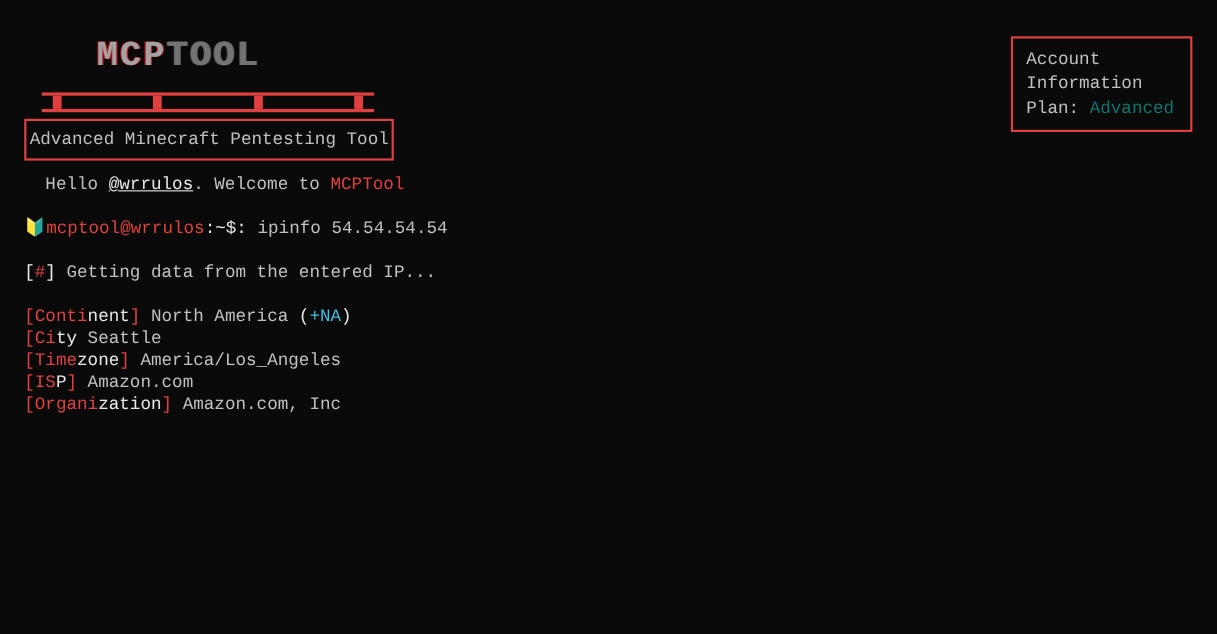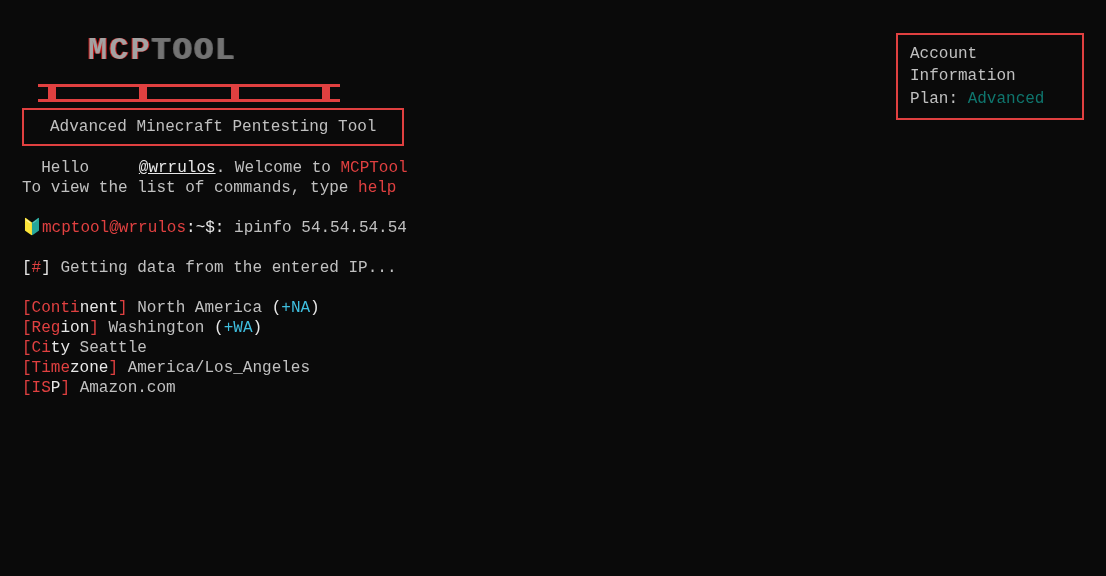--- a/index.html
+++ b/index.html
@@ -32,52 +32,52 @@
     }
     .logo-tool {
       color: #737373;
       text-shadow: -1px 0 #606060, 1px 0 #606060;
     }
     .subtitle-box {
       position: absolute;
       top: 108px;
       left: 22px;
       border: 2px solid #e04040;
-      padding: 8px 26px;
+      padding: 8px 3px;
       color: #c0c0c0;
     }
     .account-box {
       position: absolute;
       top: 33px;
       right: 22px;
       border: 2px solid #e04040;
       padding: 8px 12px;
       color: #c0c0c0;
       line-height: 1.4;
-      width: 188px;
+      width: 165px;
     }
     .terminal-content {
       position: absolute;
       top: 158px;
       left: 22px;
       line-height: 1.25;
     }
     .terminal-content > div {
       margin-bottom: 0;
       white-space: pre;
     }
     .spacer {
       height: 20px;
     }
     .white { color: #e8e8e8; }
     .gray { color: #c0c0c0; }
     .red { color: #e04040; }
     .green { color: #0f766e; }
     .cyan { color: #3fbfdf; }
-    .underline { text-decoration: underline; margin-left: 40px; }
+    .underline { text-decoration: underline; }
     .icon-sym {
       color: #f0d050;
       display: inline-block;
       width: 20px;
     }
     .cursor {
       display: inline-block;
       width: 1px;
       height: 16px;
       background: #c0c0c0;
@@ -132,25 +132,24 @@
 <div class="account-box">
   <div class="gray">Account Information</div>
   <div>
     <span class="gray">Plan:</span>
     <span class="gray"> </span><span class="green">Advanced</span>
   </div>
 </div>
 
 <div class="terminal-content">
   <div>  <span class="gray">Hello </span><span class="white underline">@wrrulos</span><span class="gray">. Welcome to </span><span class="red">MCPTool</span></div>
-  <div><span class="gray">To view the list of commands, type </span><span class="red">help</span></div>
   <div class="spacer"></div>
   <div><span class="icon-sym">🔰</span><span class="red">mcptool</span><span class="red">@</span><span class="red">wrrulos</span><span class="white">:~$:</span><span class="gray"> </span><span class="gray">ipinfo 54.54.54.54</span></div>
   <div class="spacer"></div>
   <div><span class="white">[</span><span class="red">#</span><span class="white">]</span><span class="gray"> Getting data from the entered IP...</span></div>
   <div class="spacer"></div>
   <div><span class="red">[</span><span class="red">Conti</span><span class="white">nent</span><span class="red">]</span><span class="gray"> North America </span><span class="white">(</span><span class="cyan">+NA</span><span class="white">)</span></div>
-  <div><span class="red">[</span><span class="red">Reg</span><span class="white">ion</span><span class="red">]</span><span class="gray"> Washington </span><span class="white">(</span><span class="cyan">+WA</span><span class="white">)</span></div>
   <div><span class="red">[</span><span class="red">Ci</span><span class="white">ty</span><span class="gray"> Seattle</span></div>
   <div><span class="red">[</span><span class="red">Time</span><span class="white">zone</span><span class="red">]</span><span class="gray"> America/Los_Angeles</span></div>
   <div><span class="red">[</span><span class="red">IS</span><span class="white">P</span><span class="red">]</span><span class="gray"> Amazon.com</span></div>
+  <div><span class="red">[</span><span class="red">Organi</span><span class="white">zation</span><span class="red">]</span><span class="gray"> Amazon.com, Inc</span></div>
   <div class="spacer"></div>
 </div>
 
 </body></html>

